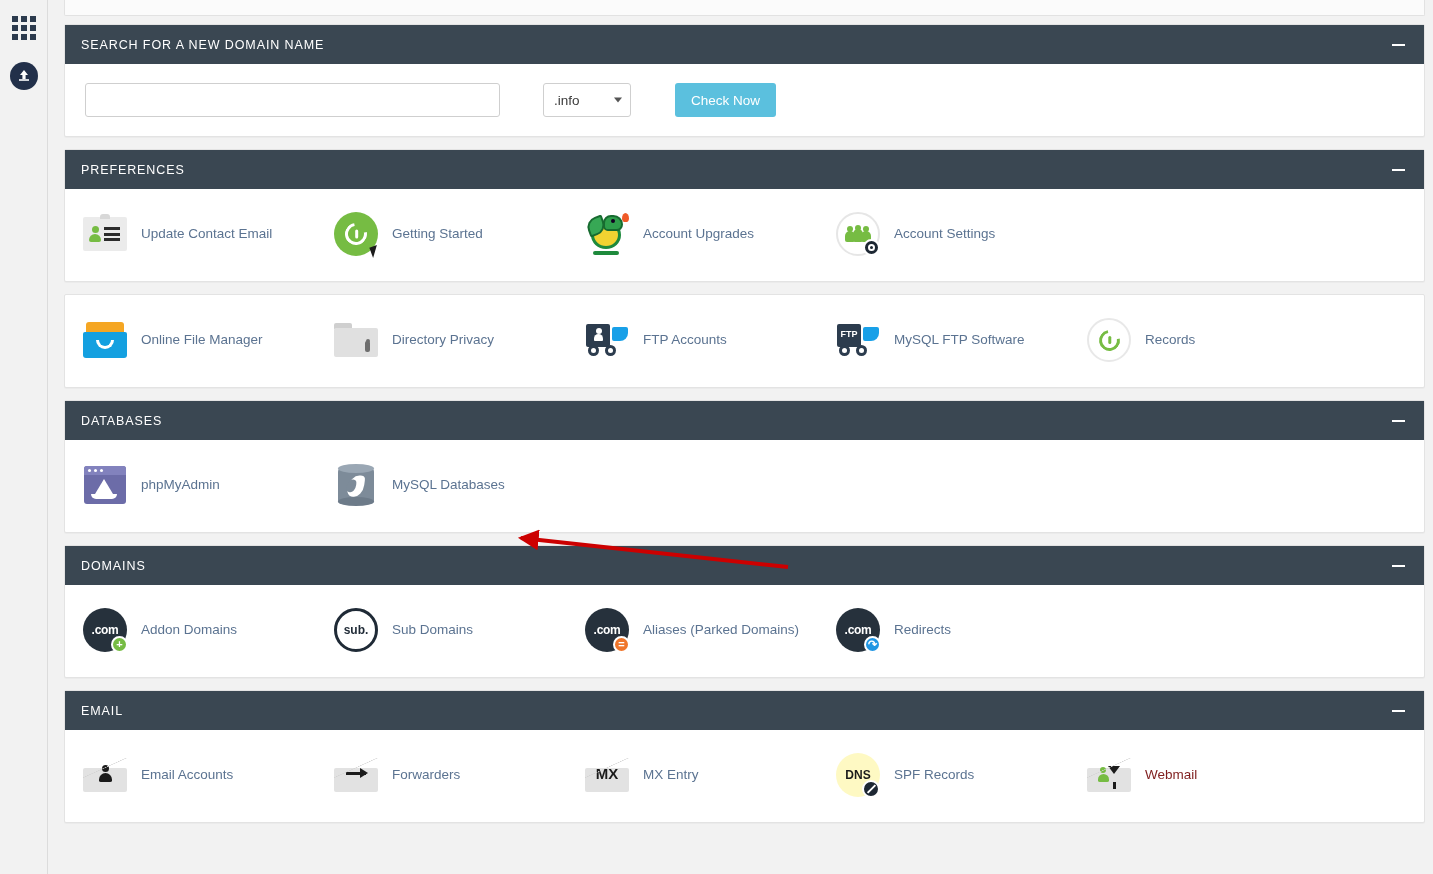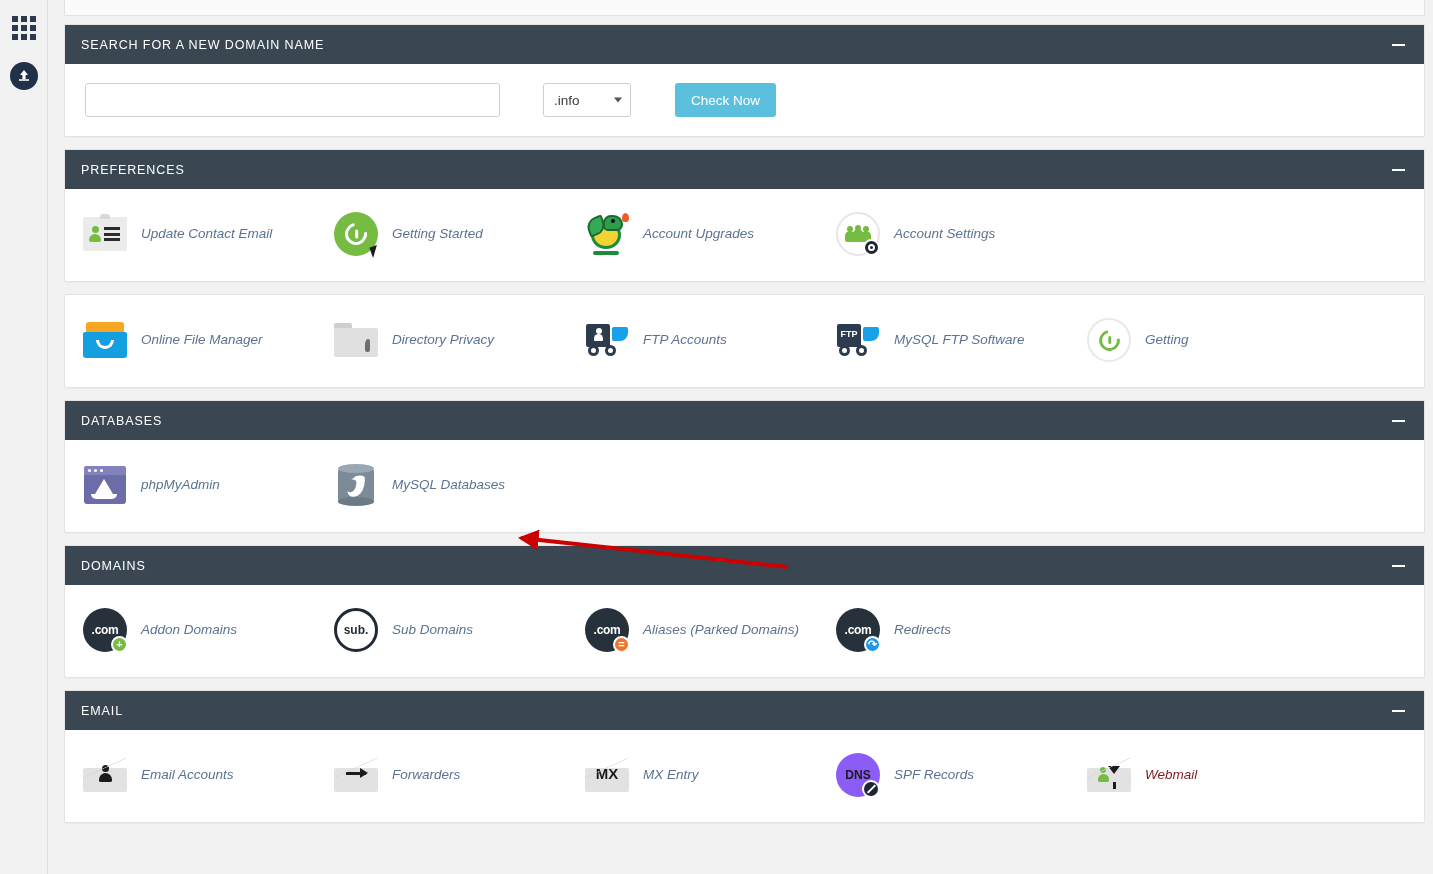--- a/index.html
+++ b/index.html
@@ -148,21 +148,20 @@
     padding-left: 16px;
     gap: 12px;
     cursor: pointer;
     text-decoration: none;
   }
   .item .label {
     font-size: 13.5px;
     color: #5b7391;
     line-height: 1.2;
     white-space: nowrap;
-    font-style: italic;
   }
   .item.faded .label { color: #7f1d1d; }
   .ico {
     width: 48px; height: 48px; min-width: 48px;
     position: relative;
     display: flex; align-items: center; justify-content: center;
   }
 
   
   
@@ -309,21 +308,21 @@
   .ic-env .arrow:after{content:"";position:absolute;right:-2px;top:-4px;width:0;height:0;border-left:8px solid #1b1b1b;border-top:5.5px solid transparent;border-bottom:5.5px solid transparent;}
   .ic-env .mx{font-size:15px;font-weight:bold;color:#1b1b1b;font-family:"Liberation Sans",sans-serif;}
   .ic-env .wm{position:relative;width:22px;height:17px;}
   .ic-env .wm .pg{position:absolute;left:0;bottom:0;width:11px;height:15px;}
   .ic-env .wm .pg:before{content:"";position:absolute;top:0;left:2px;width:6px;height:6px;border-radius:50%;background:#76bc43;}
   .ic-env .wm .pg:after{content:"";position:absolute;bottom:0;left:0;width:11px;height:8px;border-radius:6px 6px 2px 2px;background:#76bc43;}
   .ic-env .wm .fn{position:absolute;right:0;top:1px;width:0;height:0;border-left:6px solid transparent;border-right:6px solid transparent;border-top:8px solid #1b1b1b;}
   .ic-env .wm .fn:after{content:"";position:absolute;left:-1.5px;top:8px;width:3px;height:7px;background:#1b1b1b;}
 
   
-  .ic-dns{width:44px;height:44px;border-radius:50%;background:#8b5cf6;position:relative;display:flex;align-items:center;justify-content:center;}
+  .ic-dns{width:44px;height:44px;border-radius:50%;background:#fef9c3;position:relative;display:flex;align-items:center;justify-content:center;}
   .ic-dns span{font-size:12px;font-weight:bold;color:#1b1b1b;font-family:"Liberation Sans",sans-serif;}
   .ic-dns .slash{position:absolute;right:0px;bottom:-1px;width:18px;height:18px;border-radius:50%;background:#1d2733;border:2px solid #fff;}
   .ic-dns .slash:after{content:"";position:absolute;top:6px;left:1.5px;width:11px;height:2px;background:#fff;transform:rotate(-45deg);}
 
   
   #annotation-arrow {
     position: absolute; left: 0; top: 0;
     width: 1433px; height: 874px;
     pointer-events: none;
   }
@@ -489,21 +488,21 @@
                 </div>
               </div>
               <span class="label">MySQL FTP Software</span>
             </div>
             <div class="item">
               <div class="ico">
                 <div class="ic-ringclock">
                   <div class="cf"></div>
                 </div>
               </div>
-              <span class="label">Getting</span>
+              <span class="label">Records</span>
             </div>
           </div>
         </div>
         <div class="panel">
           <div class="panel-head">
             <span class="title">DATABASES</span>
             <span class="collapse-btn">
               <i></i>
             </span>
           </div>

